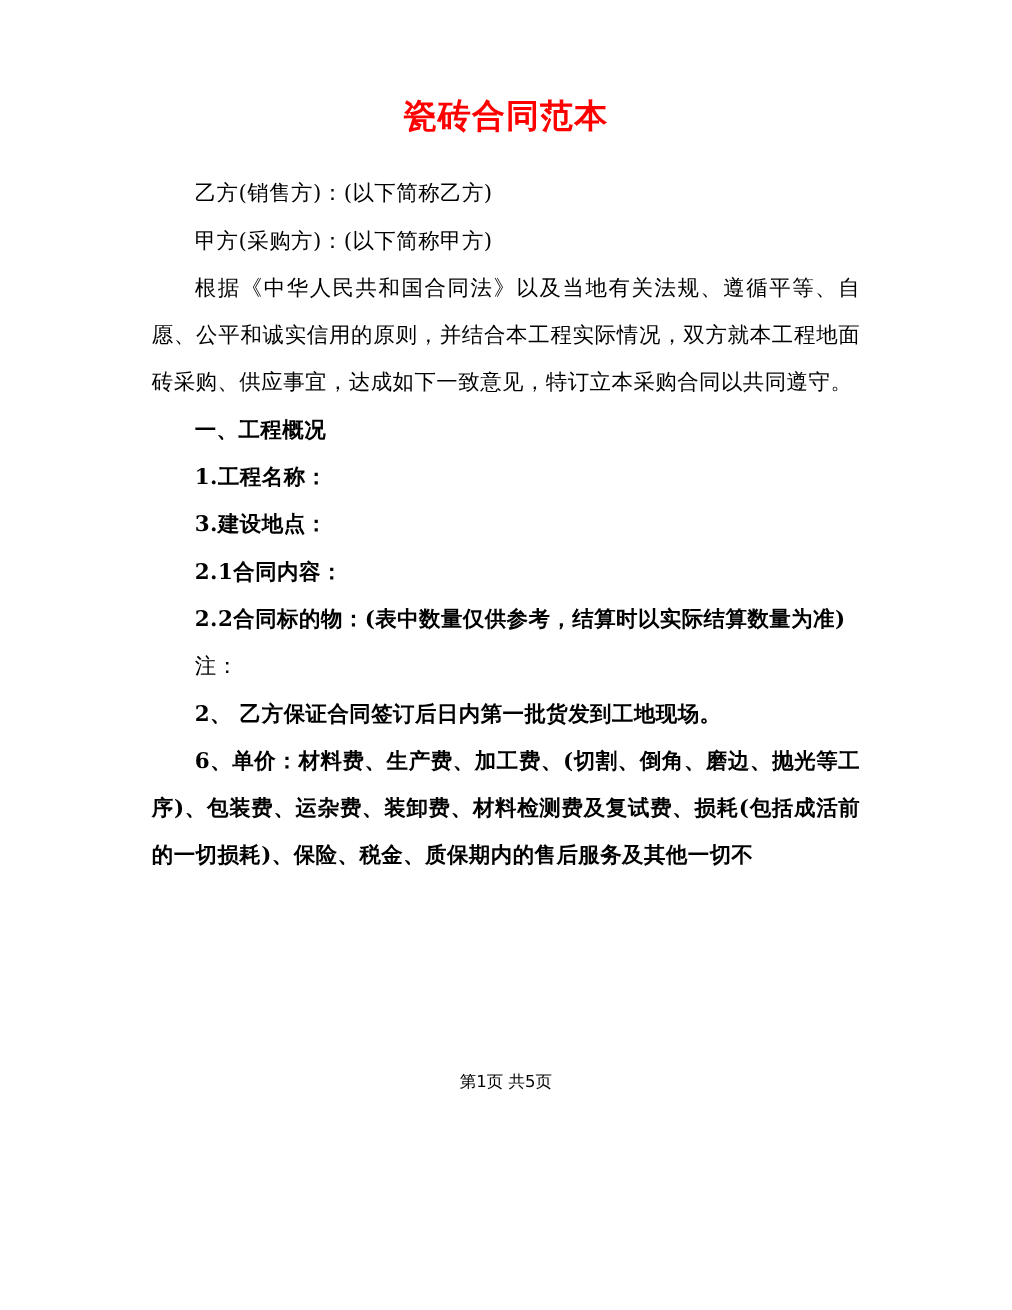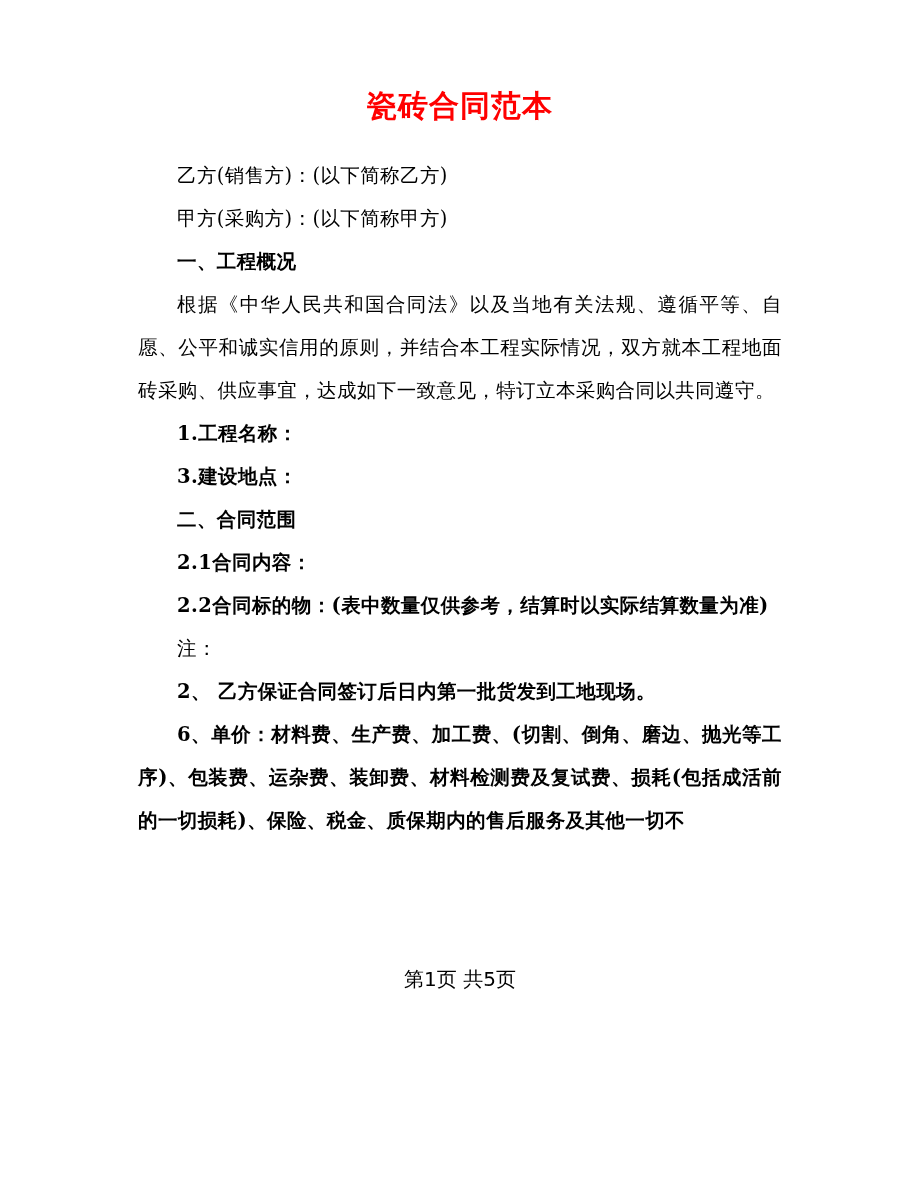--- a/index.html
+++ b/index.html
@@ -53,40 +53,39 @@
   }
   p.bold {
     font-weight: bold;
   }
   .footer {
     position: absolute;
     bottom: 38px;
     left: 0;
     width: 920px;
     text-align: center;
-    font-size: 20px;
+    font-size: 15px;
     font-family: "DejaVu Sans", "Liberation Sans", sans-serif;
     color: #000000;
   }
 </style>
 </head>
 <body>
 
 <div class="page">
 
   <h1 class="doc-title">瓷砖合同范本</h1>
 
   <div class="body-wrap">
     <p class="para indent">乙方(销售方)：(以下简称乙方)</p>
     <p class="para indent">甲方(采购方)：(以下简称甲方)</p>
+    <p class="para indent">根据《中华人民共和国合同法》以及当地有关法规、遵循平等、自愿、公平和诚实信用的原则，并结合本工程实际情况，双方就本工程地面砖采购、供应事宜，达成如下一致意见，特订立本采购合同以共同遵守。</p>
     <p class="para indent bold">一、工程概况</p>
-    <p class="para indent">根据《中华人民共和国合同法》以及当地有关法规、遵循平等、自愿、公平和诚实信用的原则，并结合本工程实际情况，双方就本工程地面砖采购、供应事宜，达成如下一致意见，特订立本采购合同以共同遵守。</p>
     <p class="para indent bold">1.工程名称：</p>
     <p class="para indent bold">3.建设地点：</p>
-    <p class="para indent bold">二、合同范围</p>
     <p class="para indent bold">2.1合同内容：</p>
     <p class="para indent bold">2.2合同标的物：(表中数量仅供参考，结算时以实际结算数量为准)</p>
     <p class="para indent">注：</p>
     <p class="para indent bold">2、 乙方保证合同签订后日内第一批货发到工地现场。</p>
     <p class="para indent bold">6、单价：材料费、生产费、加工费、(切割、倒角、磨边、抛光等工序)、包装费、运杂费、装卸费、材料检测费及复试费、损耗(包括成活前的一切损耗)、保险、税金、质保期内的售后服务及其他一切不</p>
   </div>
 
   <div class="footer">第1页 共5页</div>
 
 </div>

